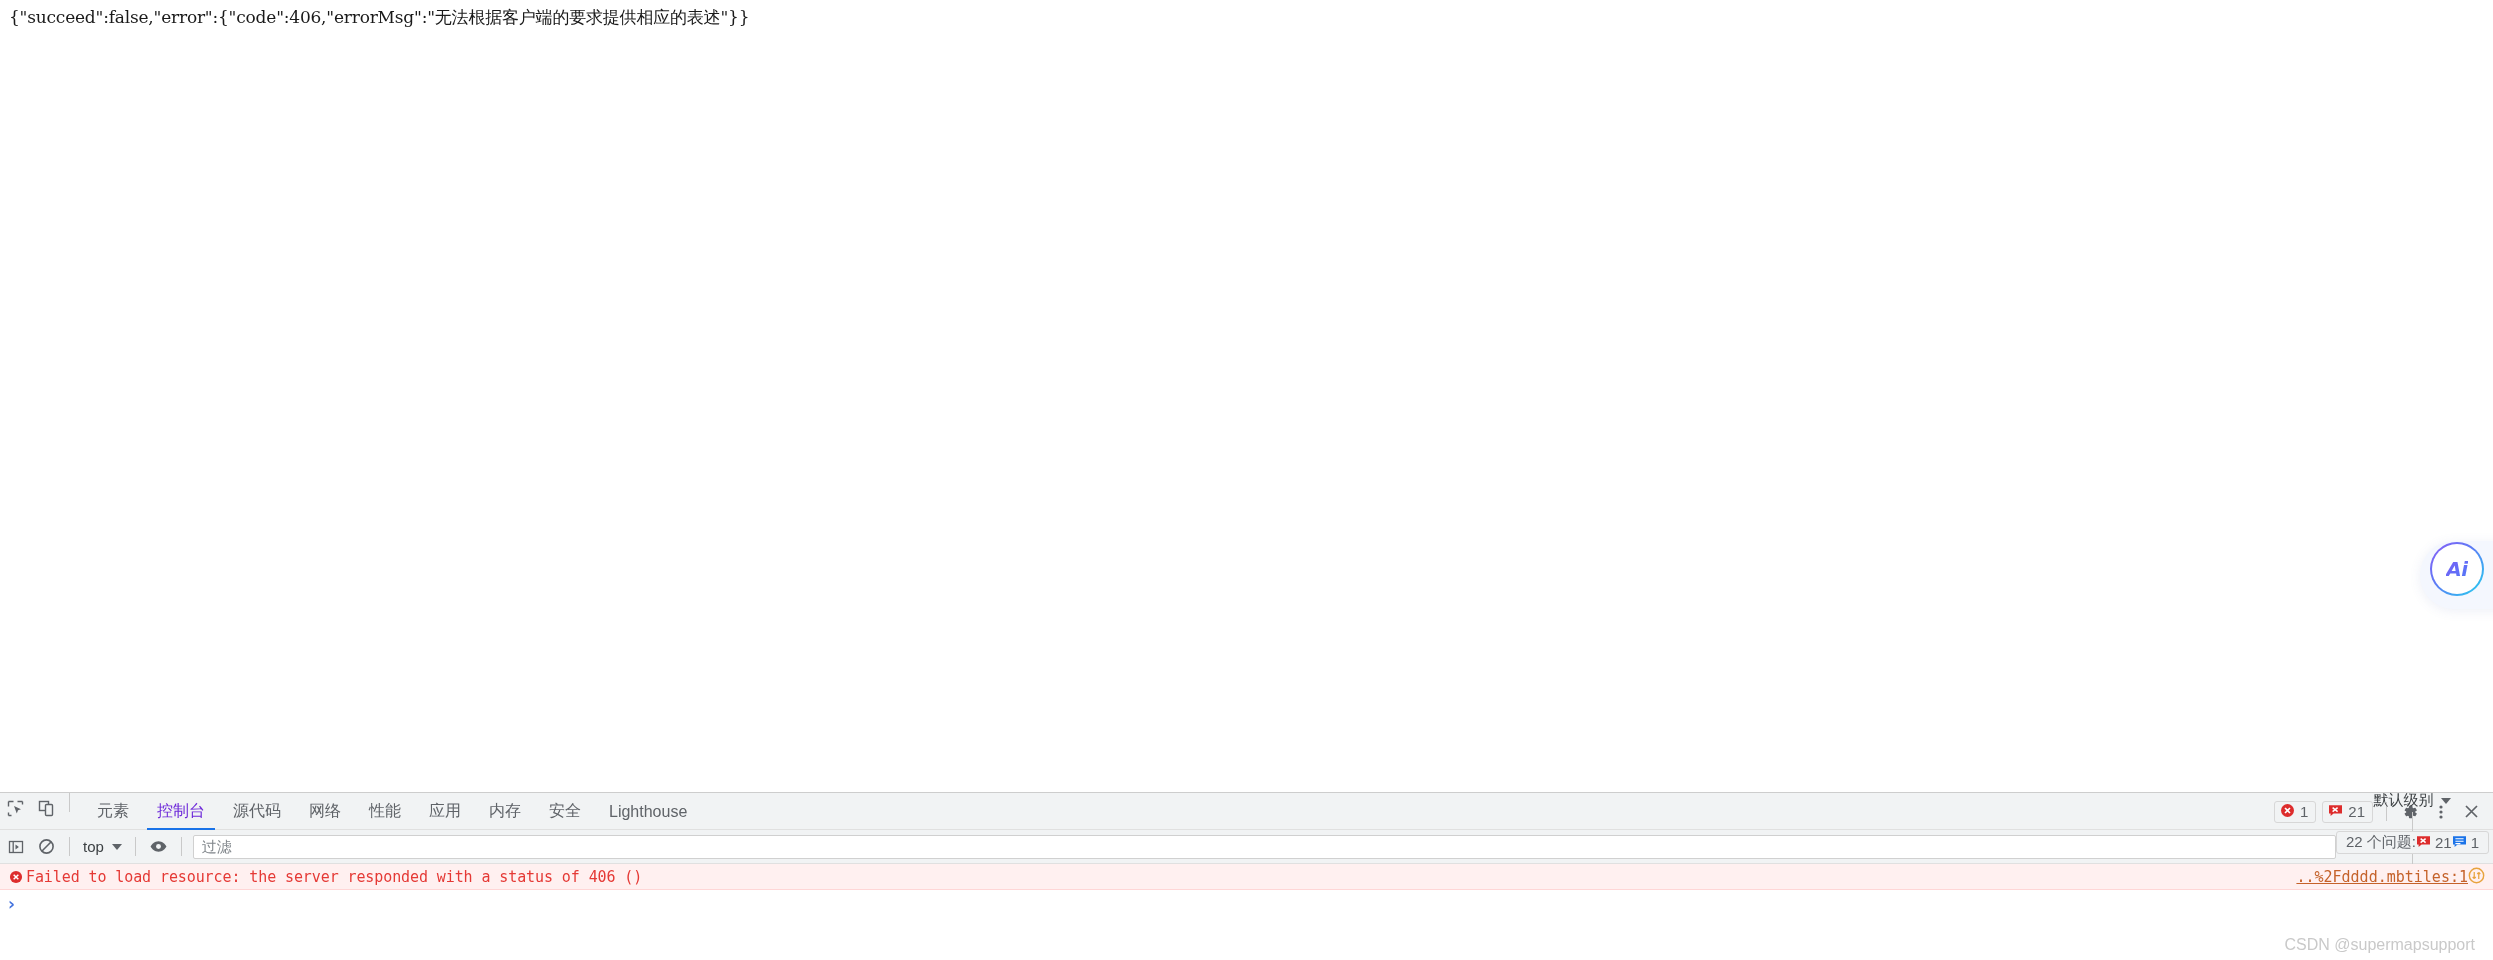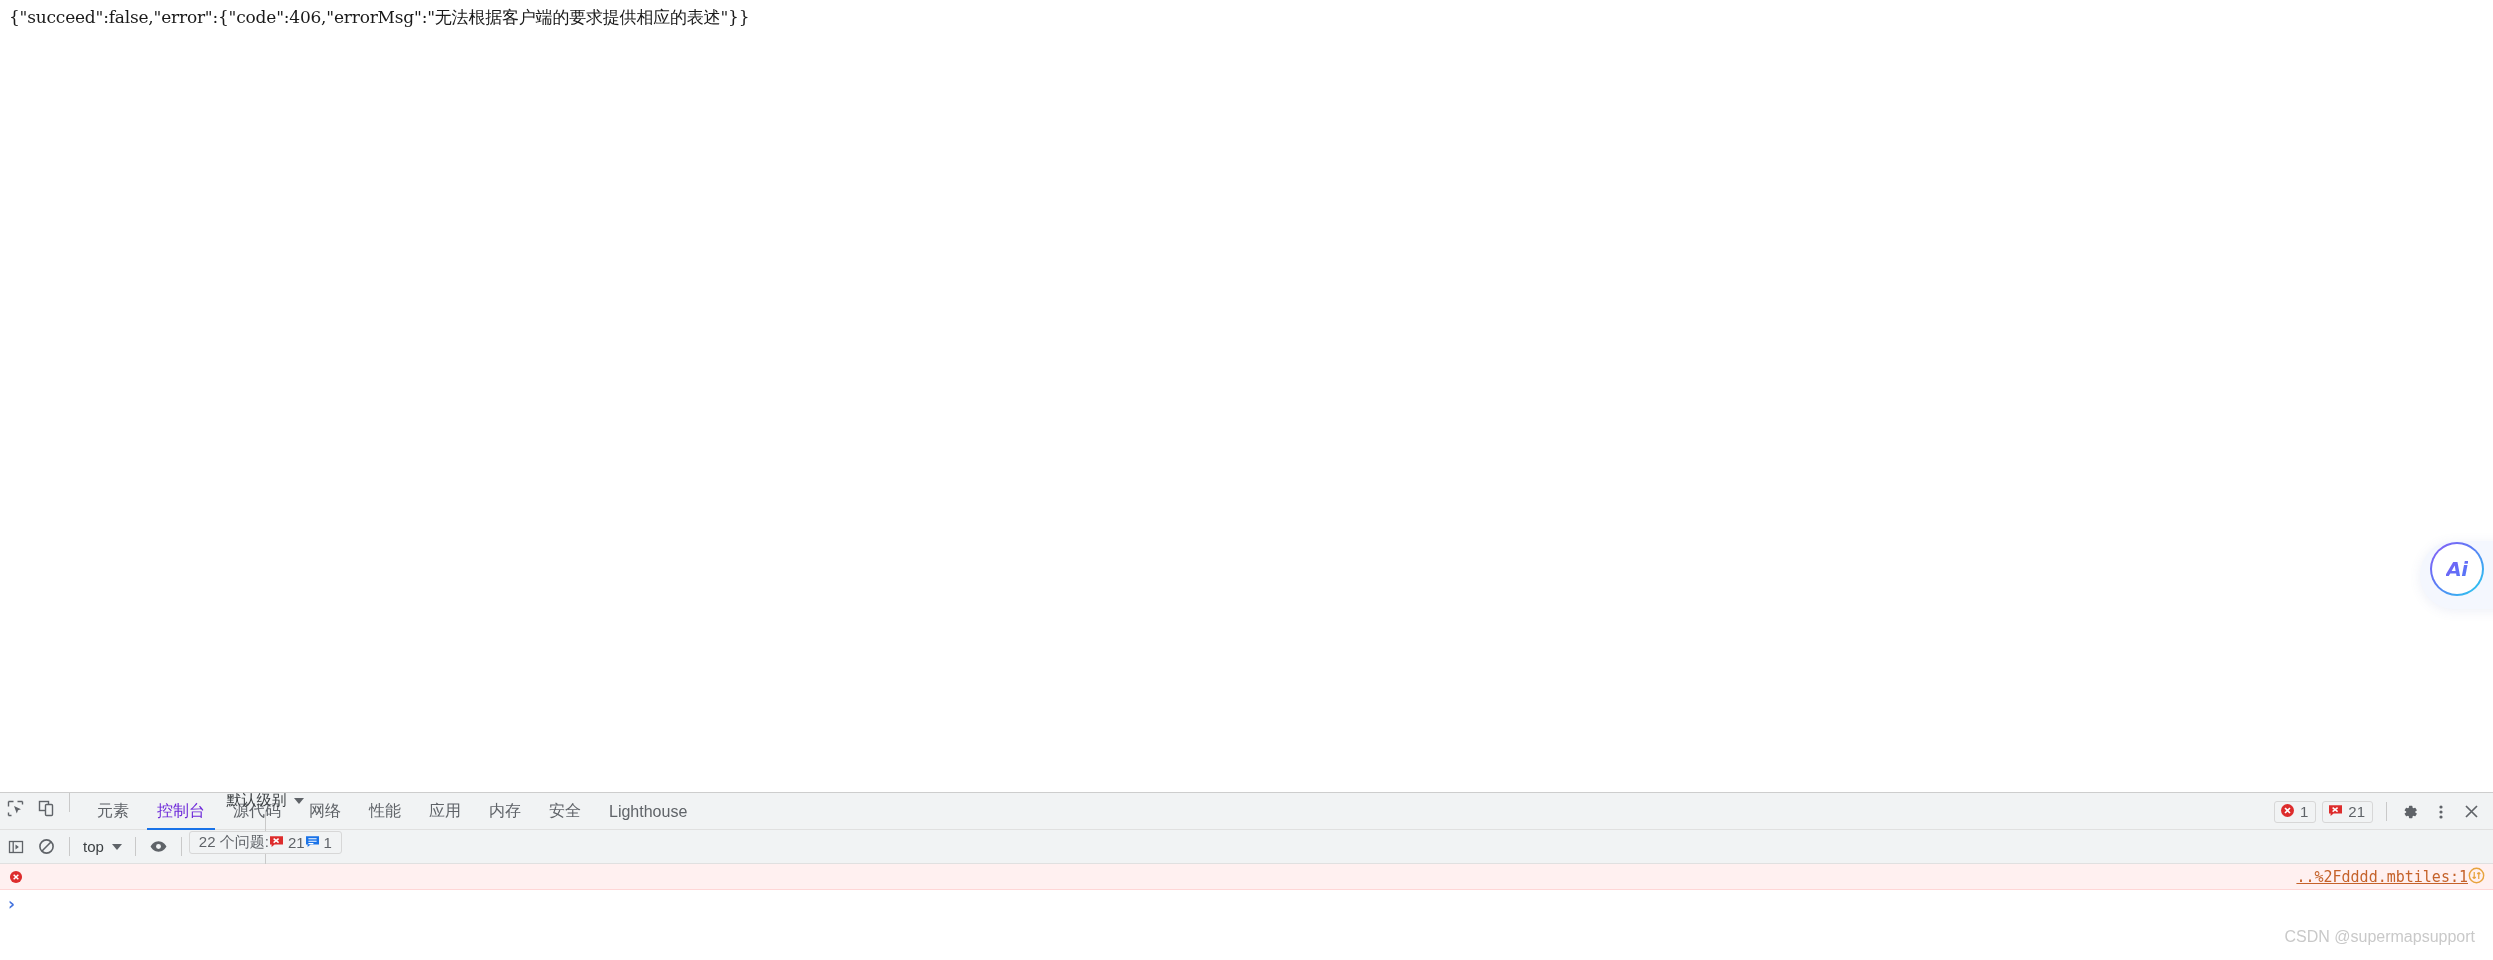--- a/index.html
+++ b/index.html
@@ -306,21 +306,21 @@
     background: transparent;
     font-family: "DejaVu Sans Mono", "Liberation Mono", monospace;
     font-size: 15px;
     color: #202124;
     margin-left: 8px;
   }
 
   .watermark {
     position: absolute;
     right: 18px;
-    bottom: 14px;
+    bottom: 6px;
     font-family: "Liberation Sans", sans-serif;
     font-size: 16px;
     color: #c9c9c9;
     user-select: none;
   }
 </style>
 </head>
 <body>
 
 <div id="app">
@@ -460,20 +460,21 @@
 
       <div class="icon-btn">
         <svg width="19" height="19" viewBox="0 0 20 20">
           <path d="M10 4.5c-4 0-7.2 3-8.2 5.5 1 2.5 4.2 5.5 8.2 5.5s7.2-3 8.2-5.5C17.2 7.5 14 4.5 10 4.5z" fill="#5f6368"></path>
           <circle cx="10" cy="10" r="2.6" fill="#f1f3f4"></circle>
         </svg>
       </div>
 
       <div class="tb-divider"></div>
 
+      <input class="filter-input" type="text" value="" placeholder="过滤" style="">
 
       <div class="filterbar-right">
         <div class="ctx-select">
           <span>默认级别</span>
           <span class="caret"></span>
         </div>
 
         <div class="tb-divider"></div>
 
         <div class="issues-box">
@@ -511,20 +512,21 @@
 
     <div class="console-body">
 
       <div class="msg-row">
         <div class="msg-icon">
           <svg width="14" height="14" viewBox="0 0 15 15">
             <circle cx="7.5" cy="7.5" r="6.5" fill="#dd2c2c"></circle>
             <path d="M5 5l5 5M10 5l-5 5" stroke="#ffffff" stroke-width="1.6"></path>
           </svg>
         </div>
+        <div class="msg-text">Failed to load resource: the server responded with a status of 406 ()</div>
         <div class="msg-source">
           <span class="source-link">..%2Fdddd.mbtiles:1</span>
           <span>
             <svg width="17" height="17" viewBox="0 0 18 18">
               <circle cx="9" cy="9" r="7.6" stroke="#e8a33d" stroke-width="1.5" fill="none"></circle>
               <path d="M6.6 5.2v7.2M6.6 12.4l-1.6-1.8M6.6 12.4l1.6-1.8" stroke="#e8a33d" stroke-width="1.3" fill="none"></path>
               <path d="M11.4 12.8V5.6M11.4 5.6L9.8 7.4M11.4 5.6l1.6 1.8" stroke="#e8a33d" stroke-width="1.3" fill="none"></path>
             </svg>
           </span>
         </div>

